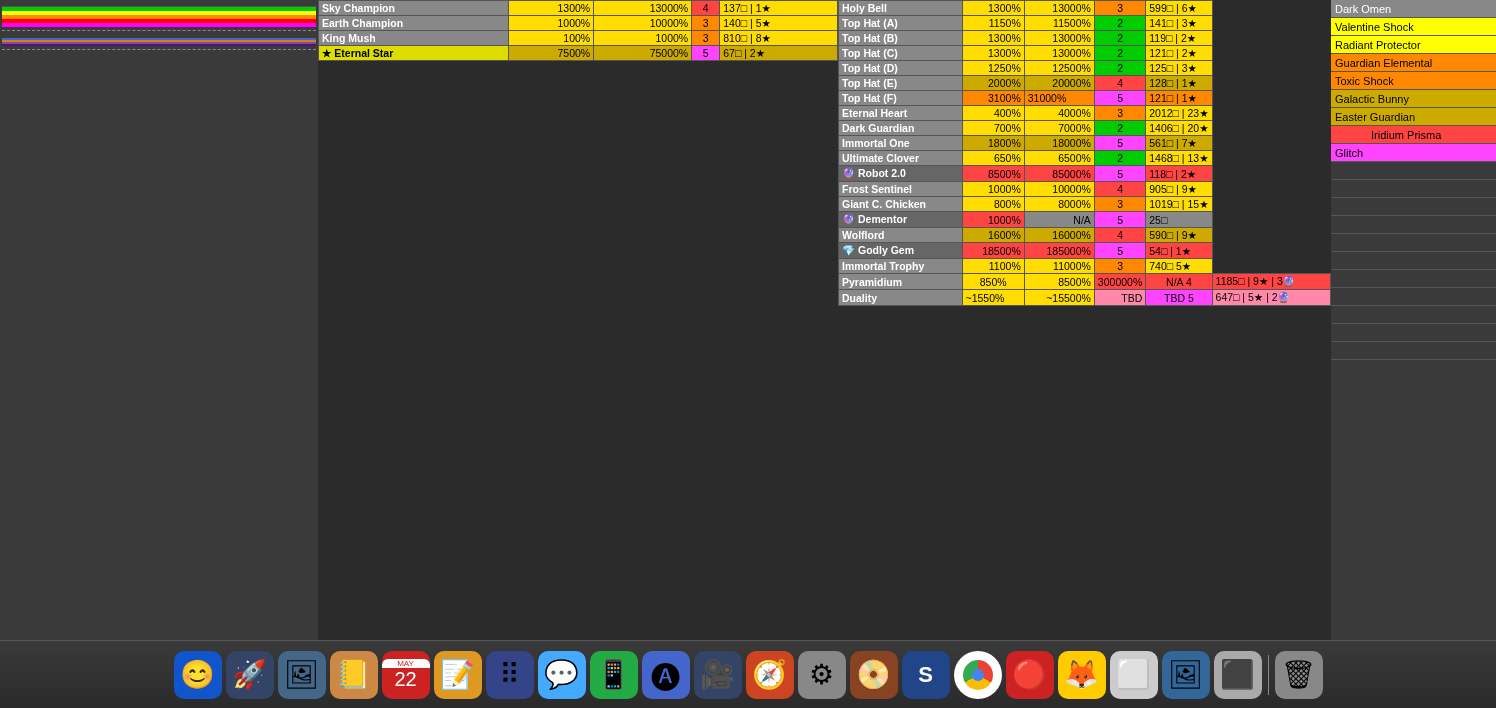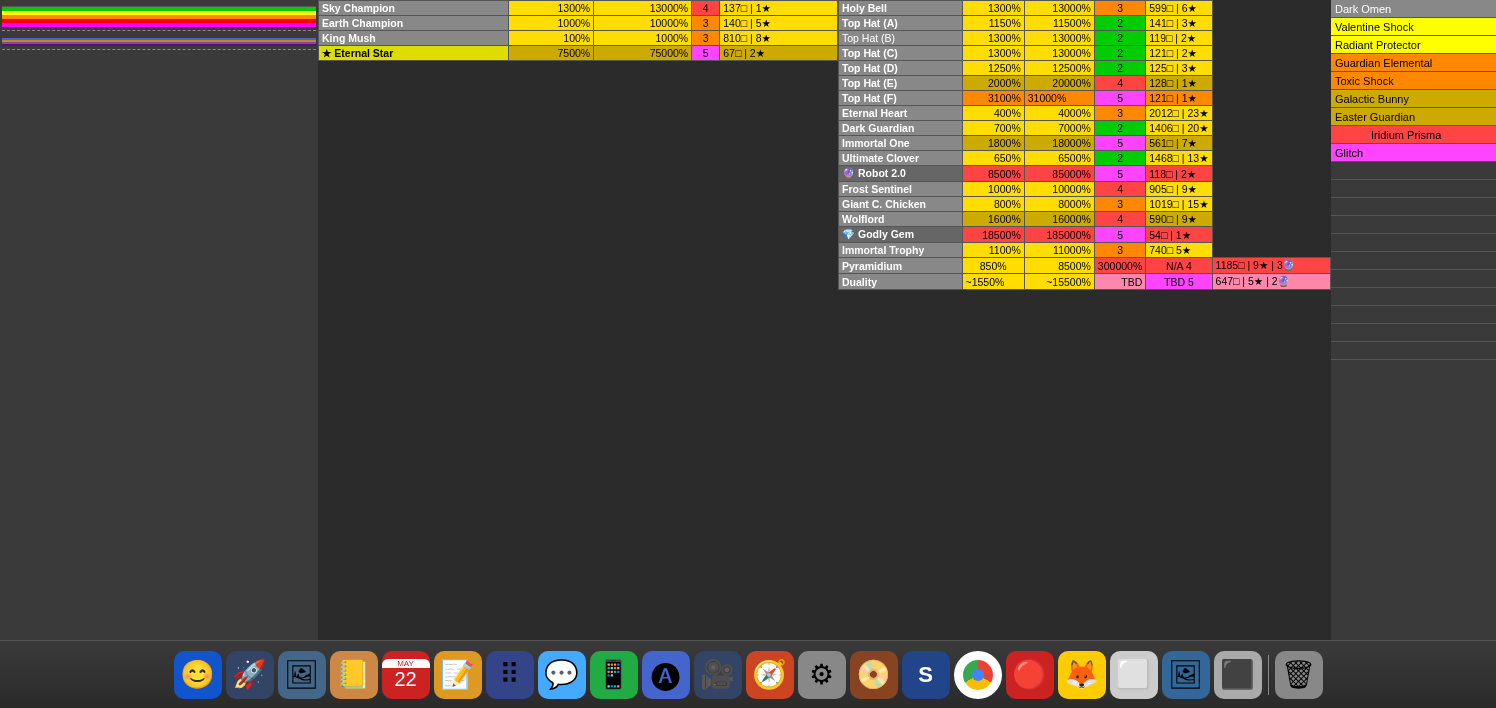--- a/index.html
+++ b/index.html
@@ -181,21 +181,21 @@
       <td class="cell-yellow">599□ | 6★</td>
     </tr>
           <tr>
       <td style="background:#888;color:#fff;font-weight:bold;">Top Hat (A)</td>
       <td class="cell-yellow" style="text-align:right;">1150%</td>
       <td class="cell-yellow" style="text-align:right;">11500%</td>
       <td class="cell-green" style="text-align:center;width:28px;">2</td>
       <td class="cell-yellow">141□ | 3★</td>
     </tr>
           <tr>
-      <td style="background:#888;color:#fff;font-weight:normal;margin-left:36px;">Top Hat (B)</td>
+      <td style="background:#888;color:#fff;font-weight:bold;margin-left:36px;">Top Hat (B)</td>
       <td class="cell-yellow" style="text-align:right;">1300%</td>
       <td class="cell-yellow" style="text-align:right;">13000%</td>
       <td class="cell-green" style="text-align:center;width:28px;">2</td>
       <td class="cell-yellow">119□ | 2★</td>
     </tr>
           <tr>
       <td style="background:#888;color:#fff;font-weight:bold;">Top Hat (C)</td>
       <td class="cell-yellow" style="text-align:right;">1300%</td>
       <td class="cell-yellow" style="text-align:right;">13000%</td>
       <td class="cell-green" style="text-align:center;width:28px;">2</td>
@@ -263,20 +263,27 @@
       <td class="cell-yellow" style="text-align:right;">10000%</td>
       <td class="cell-red" style="text-align:center;width:28px;">4</td>
       <td class="cell-yellow">905□ | 9★</td>
     </tr>
           <tr>
       <td style="background:#888;color:#fff;font-weight:bold;">Giant C. Chicken</td>
       <td class="cell-yellow" style="text-align:right;">800%</td>
       <td class="cell-yellow" style="text-align:right;">8000%</td>
       <td class="cell-orange" style="text-align:center;width:28px;">3</td>
       <td class="cell-yellow">1019□ | 15★</td>
+    </tr>
+          <tr>
+      <td style="background:#666;color:#fff;font-weight:bold;">🔮 Dementor</td>
+      <td class="cell-red" style="text-align:right;">1000%</td>
+      <td class="cell-gray" style="text-align:right;">N/A</td>
+      <td class="cell-magenta" style="text-align:center;width:28px;">5</td>
+      <td class="cell-gray">25□</td>
     </tr>
           <tr>
       <td style="background:#888;color:#fff;font-weight:bold;">Wolflord</td>
       <td class="cell-gold" style="text-align:right;">1600%</td>
       <td class="cell-gold" style="text-align:right;">16000%</td>
       <td class="cell-red" style="text-align:center;width:28px;">4</td>
       <td class="cell-gold">590□ | 9★</td>
     </tr>
           <tr>
       <td style="background:#666;color:#fff;font-weight:bold;">💎 Godly Gem</td>

